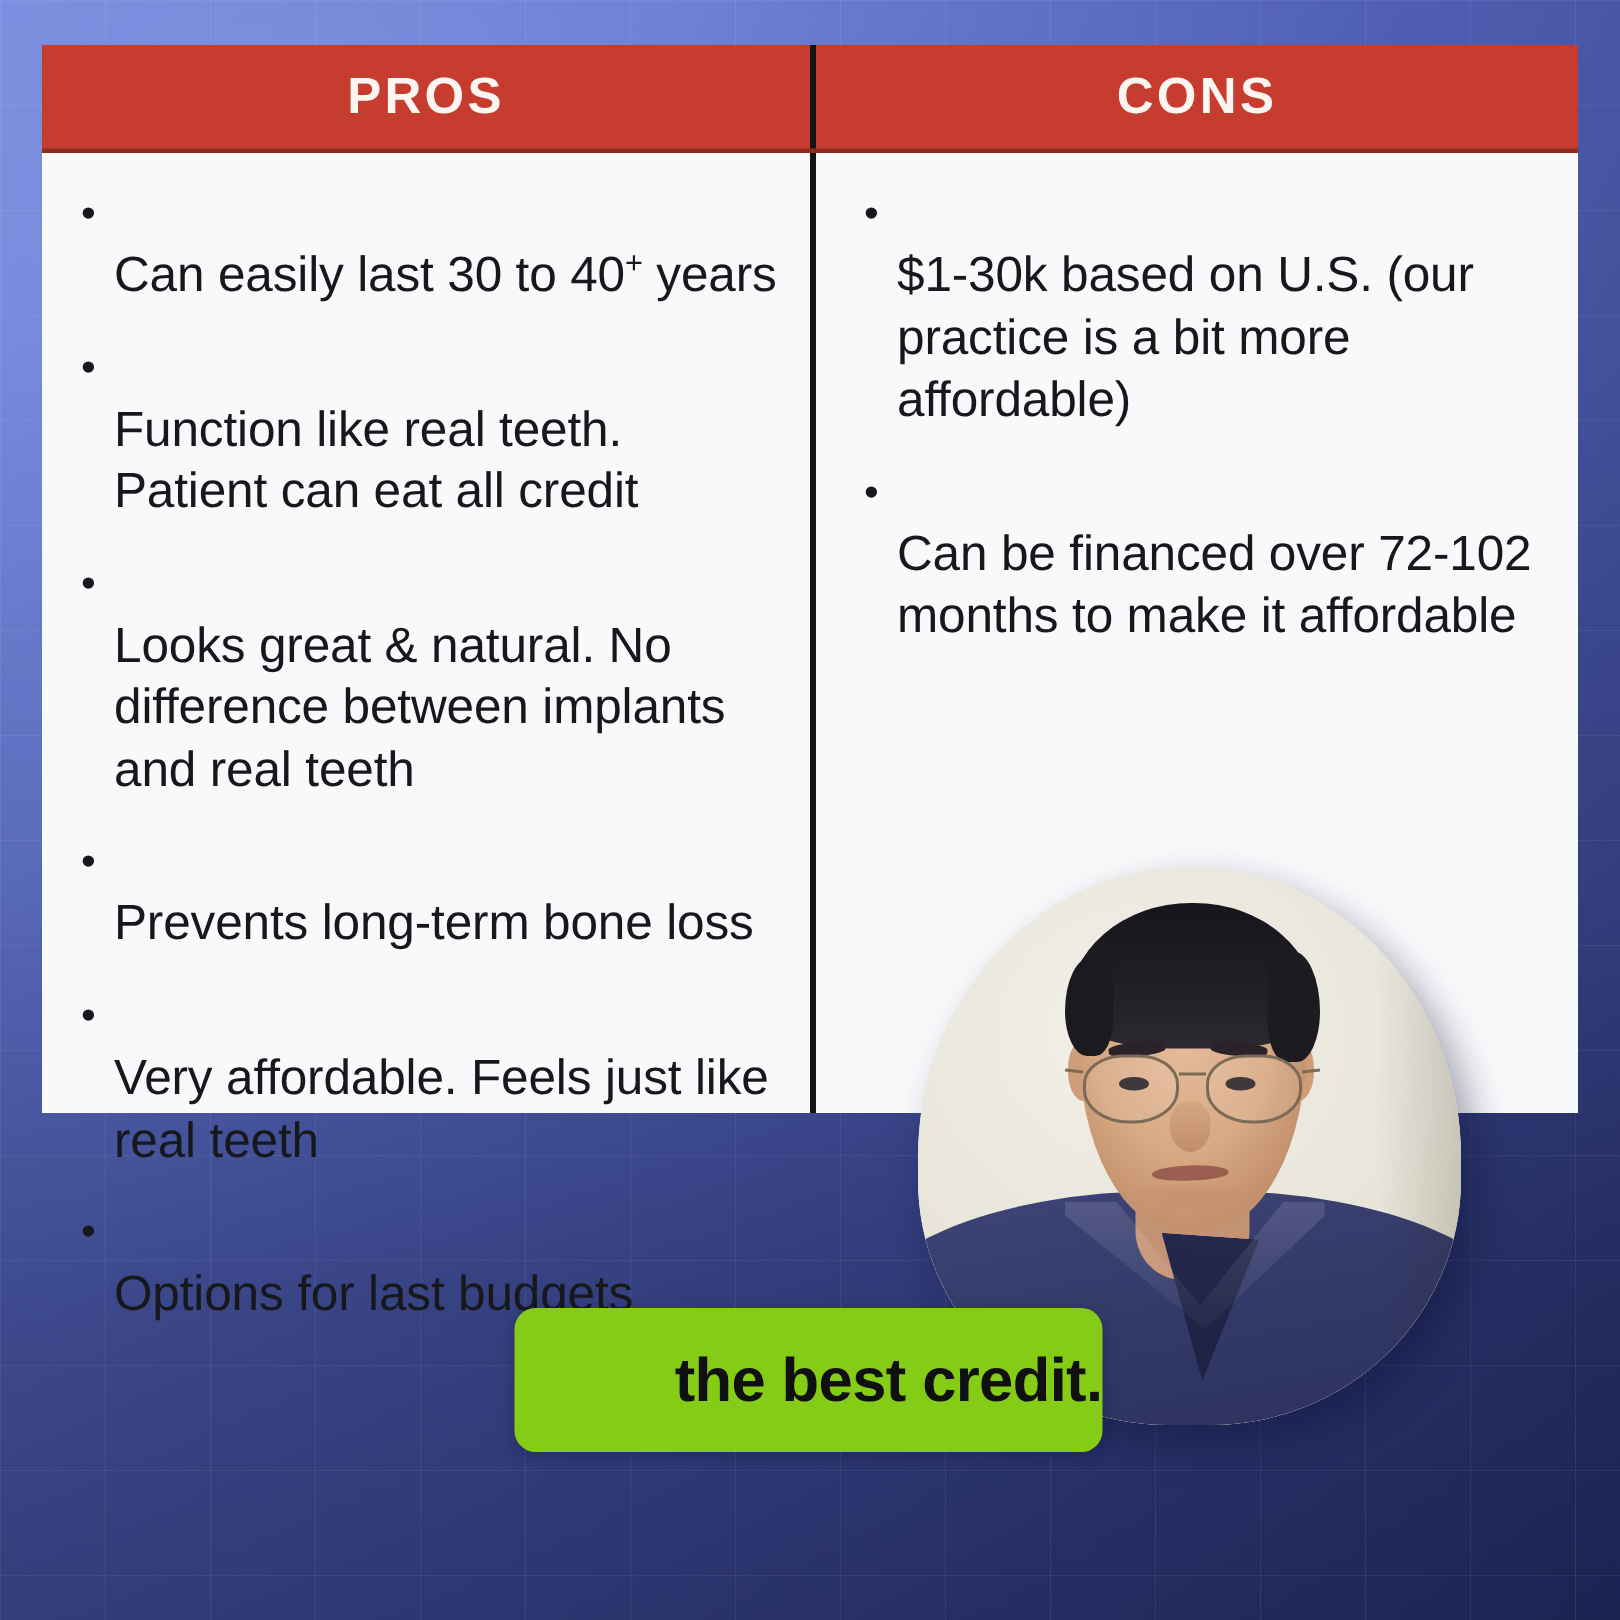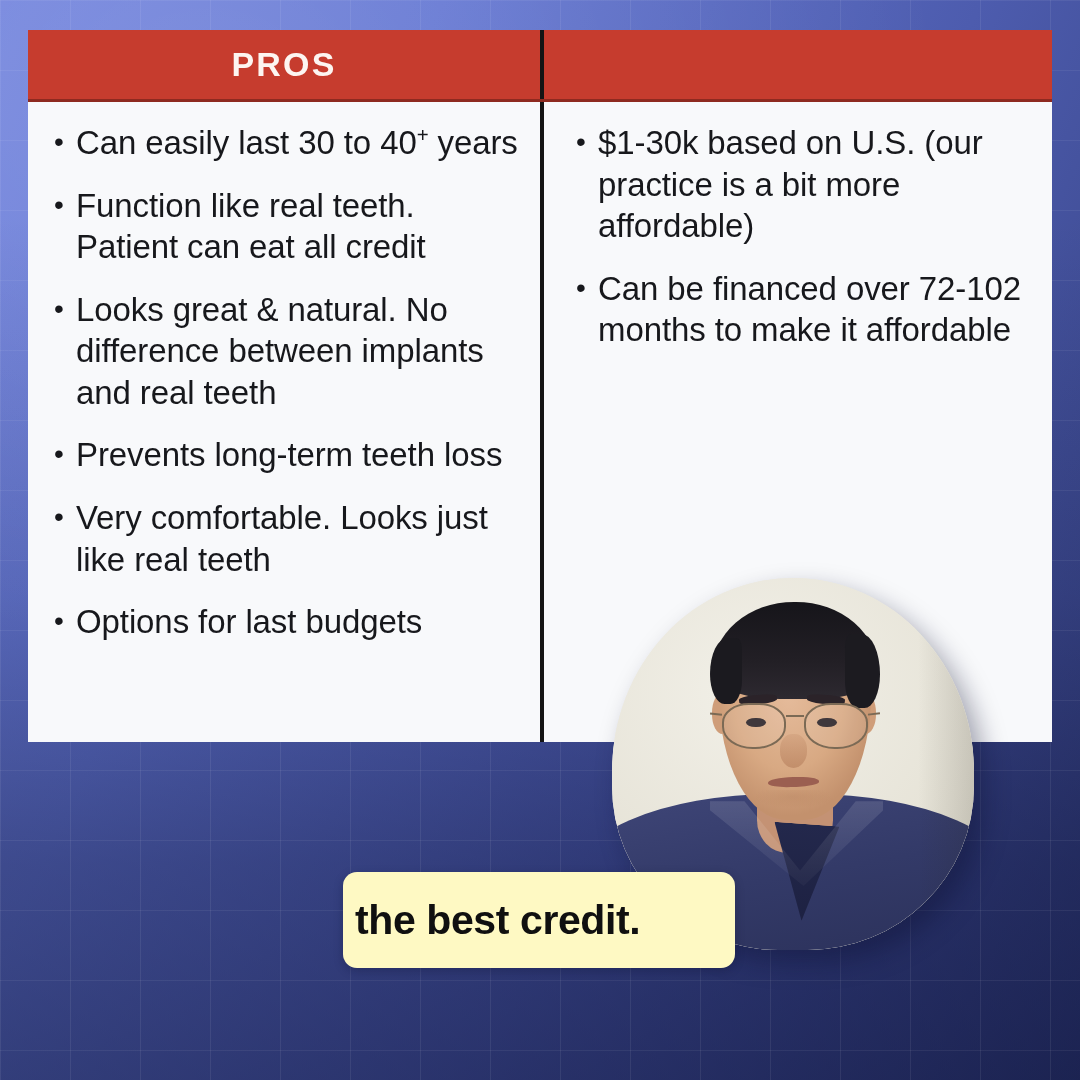--- a/index.html
+++ b/index.html
@@ -119,21 +119,21 @@
     line-height: 1.26;
     margin-bottom: 21px;
     letter-spacing: -0.1px;
   }
   ul.bullets li .dot {
     flex: 0 0 22px;
     font-size: 28px;
     line-height: 1.42;
     color: #17181c;
   }
-  ul.bullets li .txt { flex: 1 1 auto; }
+  ul.bullets li .txt { flex: 1 1 auto; margin-top: 40px; }
   ul.bullets li .txt sup {
     font-size: 0.62em;
     vertical-align: super;
     line-height: 0;
   }
 
   
   #portrait {
     position: absolute;
     left: 612px;
@@ -334,25 +334,25 @@
     background: linear-gradient(270deg, rgba(40,35,25,.16), rgba(0,0,0,0) 70%);
   }
 
   
   #caption {
     position: absolute;
     left: 343px;
     top: 872px;
     width: 392px;
     height: 96px;
-    background: #fef9c3;
+    background: #84cc16;
     border-radius: 14px;
     display: flex;
     align-items: center;
-    justify-content: flex-start;
+    justify-content: flex-end;
     box-shadow: 0 3px 10px rgba(10,14,45,.28);
     padding-left: 12px;
   }
   #caption .cap-text {
     color: #101010;
     font-size: 41px;
     font-weight: 700;
     letter-spacing: -0.4px;
   }
 </style>
@@ -364,45 +364,48 @@
 <div id="vignette"></div>
 
 <div id="card">
 
 
   <div id="head-row">
     <div class="head-cell left">
       <span class="head-label">PROS</span>
     </div>
     <div class="divider-seg"></div>
+    <div class="head-cell right">
+      <span class="head-label">CONS</span>
+    </div>
   </div>
 
   <div id="body-row">
 
     <div class="col left">
       <ul class="bullets">
         <li>
           <span class="dot">•</span>
           <span class="txt"><span>Can easily last 30 to 40</span><sup>+</sup><span> years</span></span>
         </li>
         <li>
           <span class="dot">•</span>
           <span class="txt">Function like real teeth. Patient can eat all credit</span>
         </li>
         <li>
           <span class="dot">•</span>
           <span class="txt">Looks great &amp; natural. No difference between implants and real teeth</span>
         </li>
         <li>
           <span class="dot">•</span>
-          <span class="txt">Prevents long-term teeth loss</span>
-        </li>
-        <li>
-          <span class="dot">•</span>
-          <span class="txt">Very comfortable. Looks just like real teeth</span>
+          <span class="txt">Prevents long-term bone loss</span>
+        </li>
+        <li>
+          <span class="dot">•</span>
+          <span class="txt">Very affordable. Feels just like real teeth</span>
         </li>
         <li>
           <span class="dot">•</span>
           <span class="txt">Options for last budgets</span>
         </li>
       </ul>
     </div>
 
     <div class="divider-seg"></div>
 

